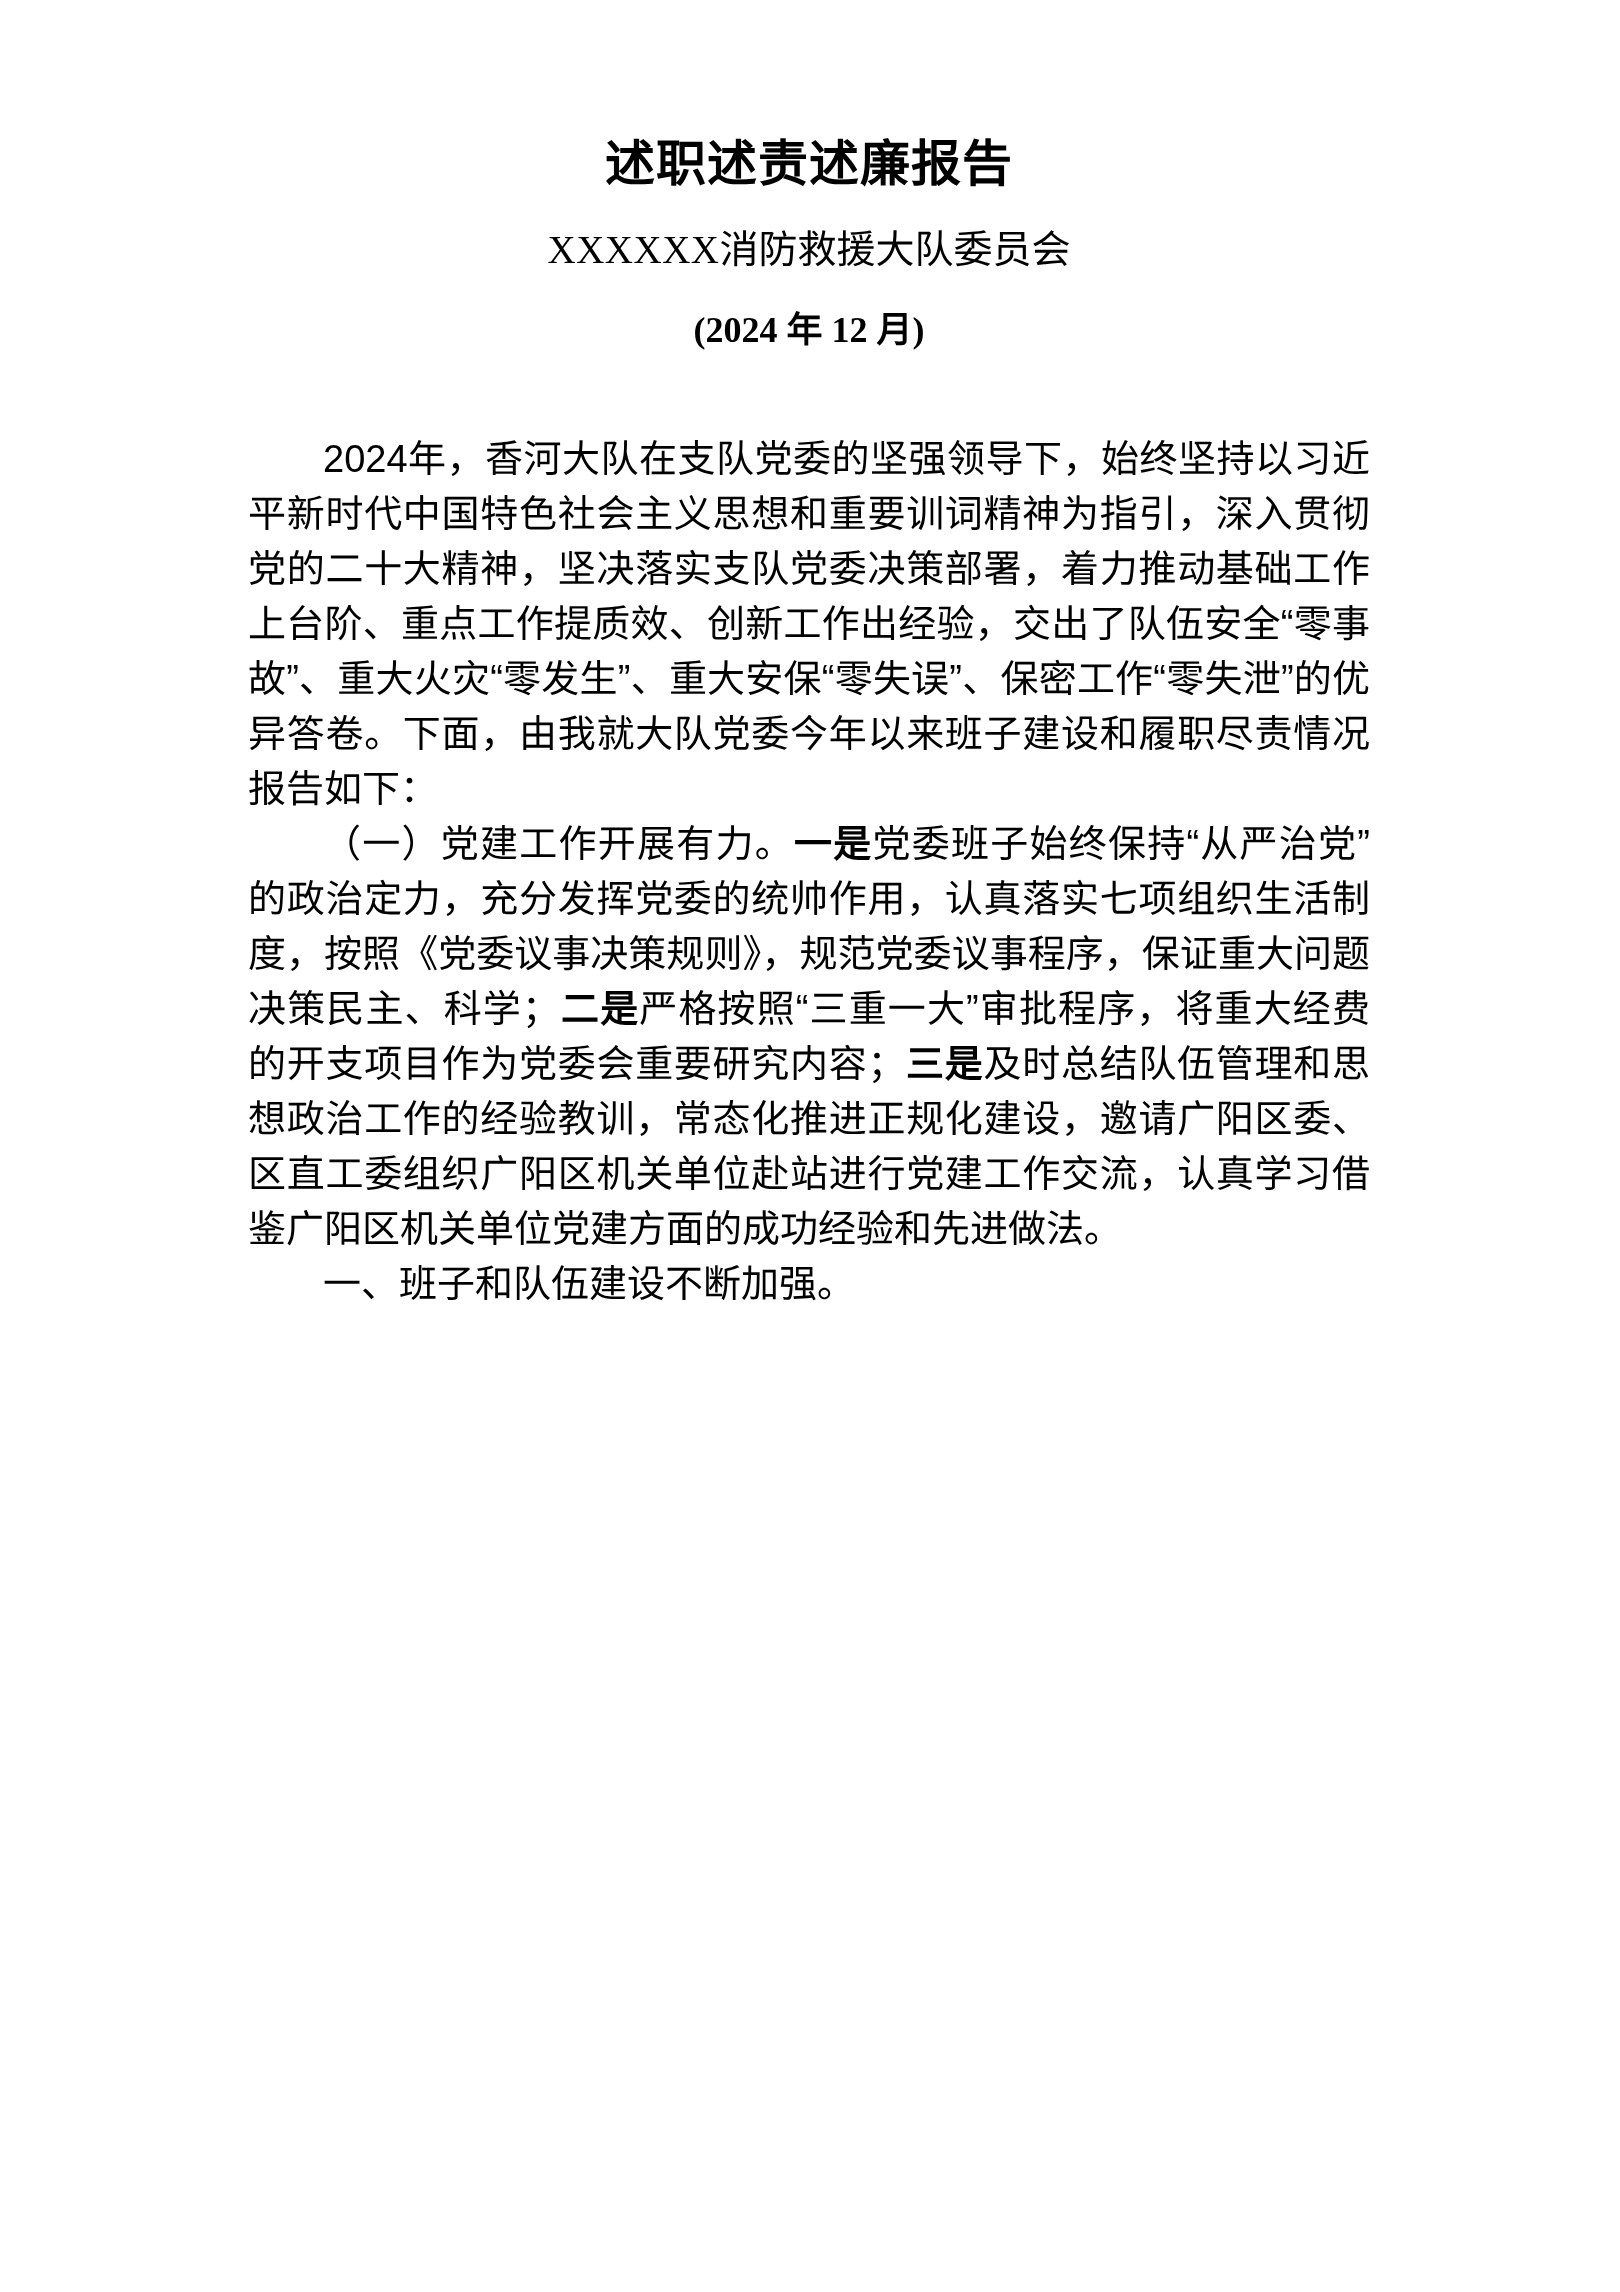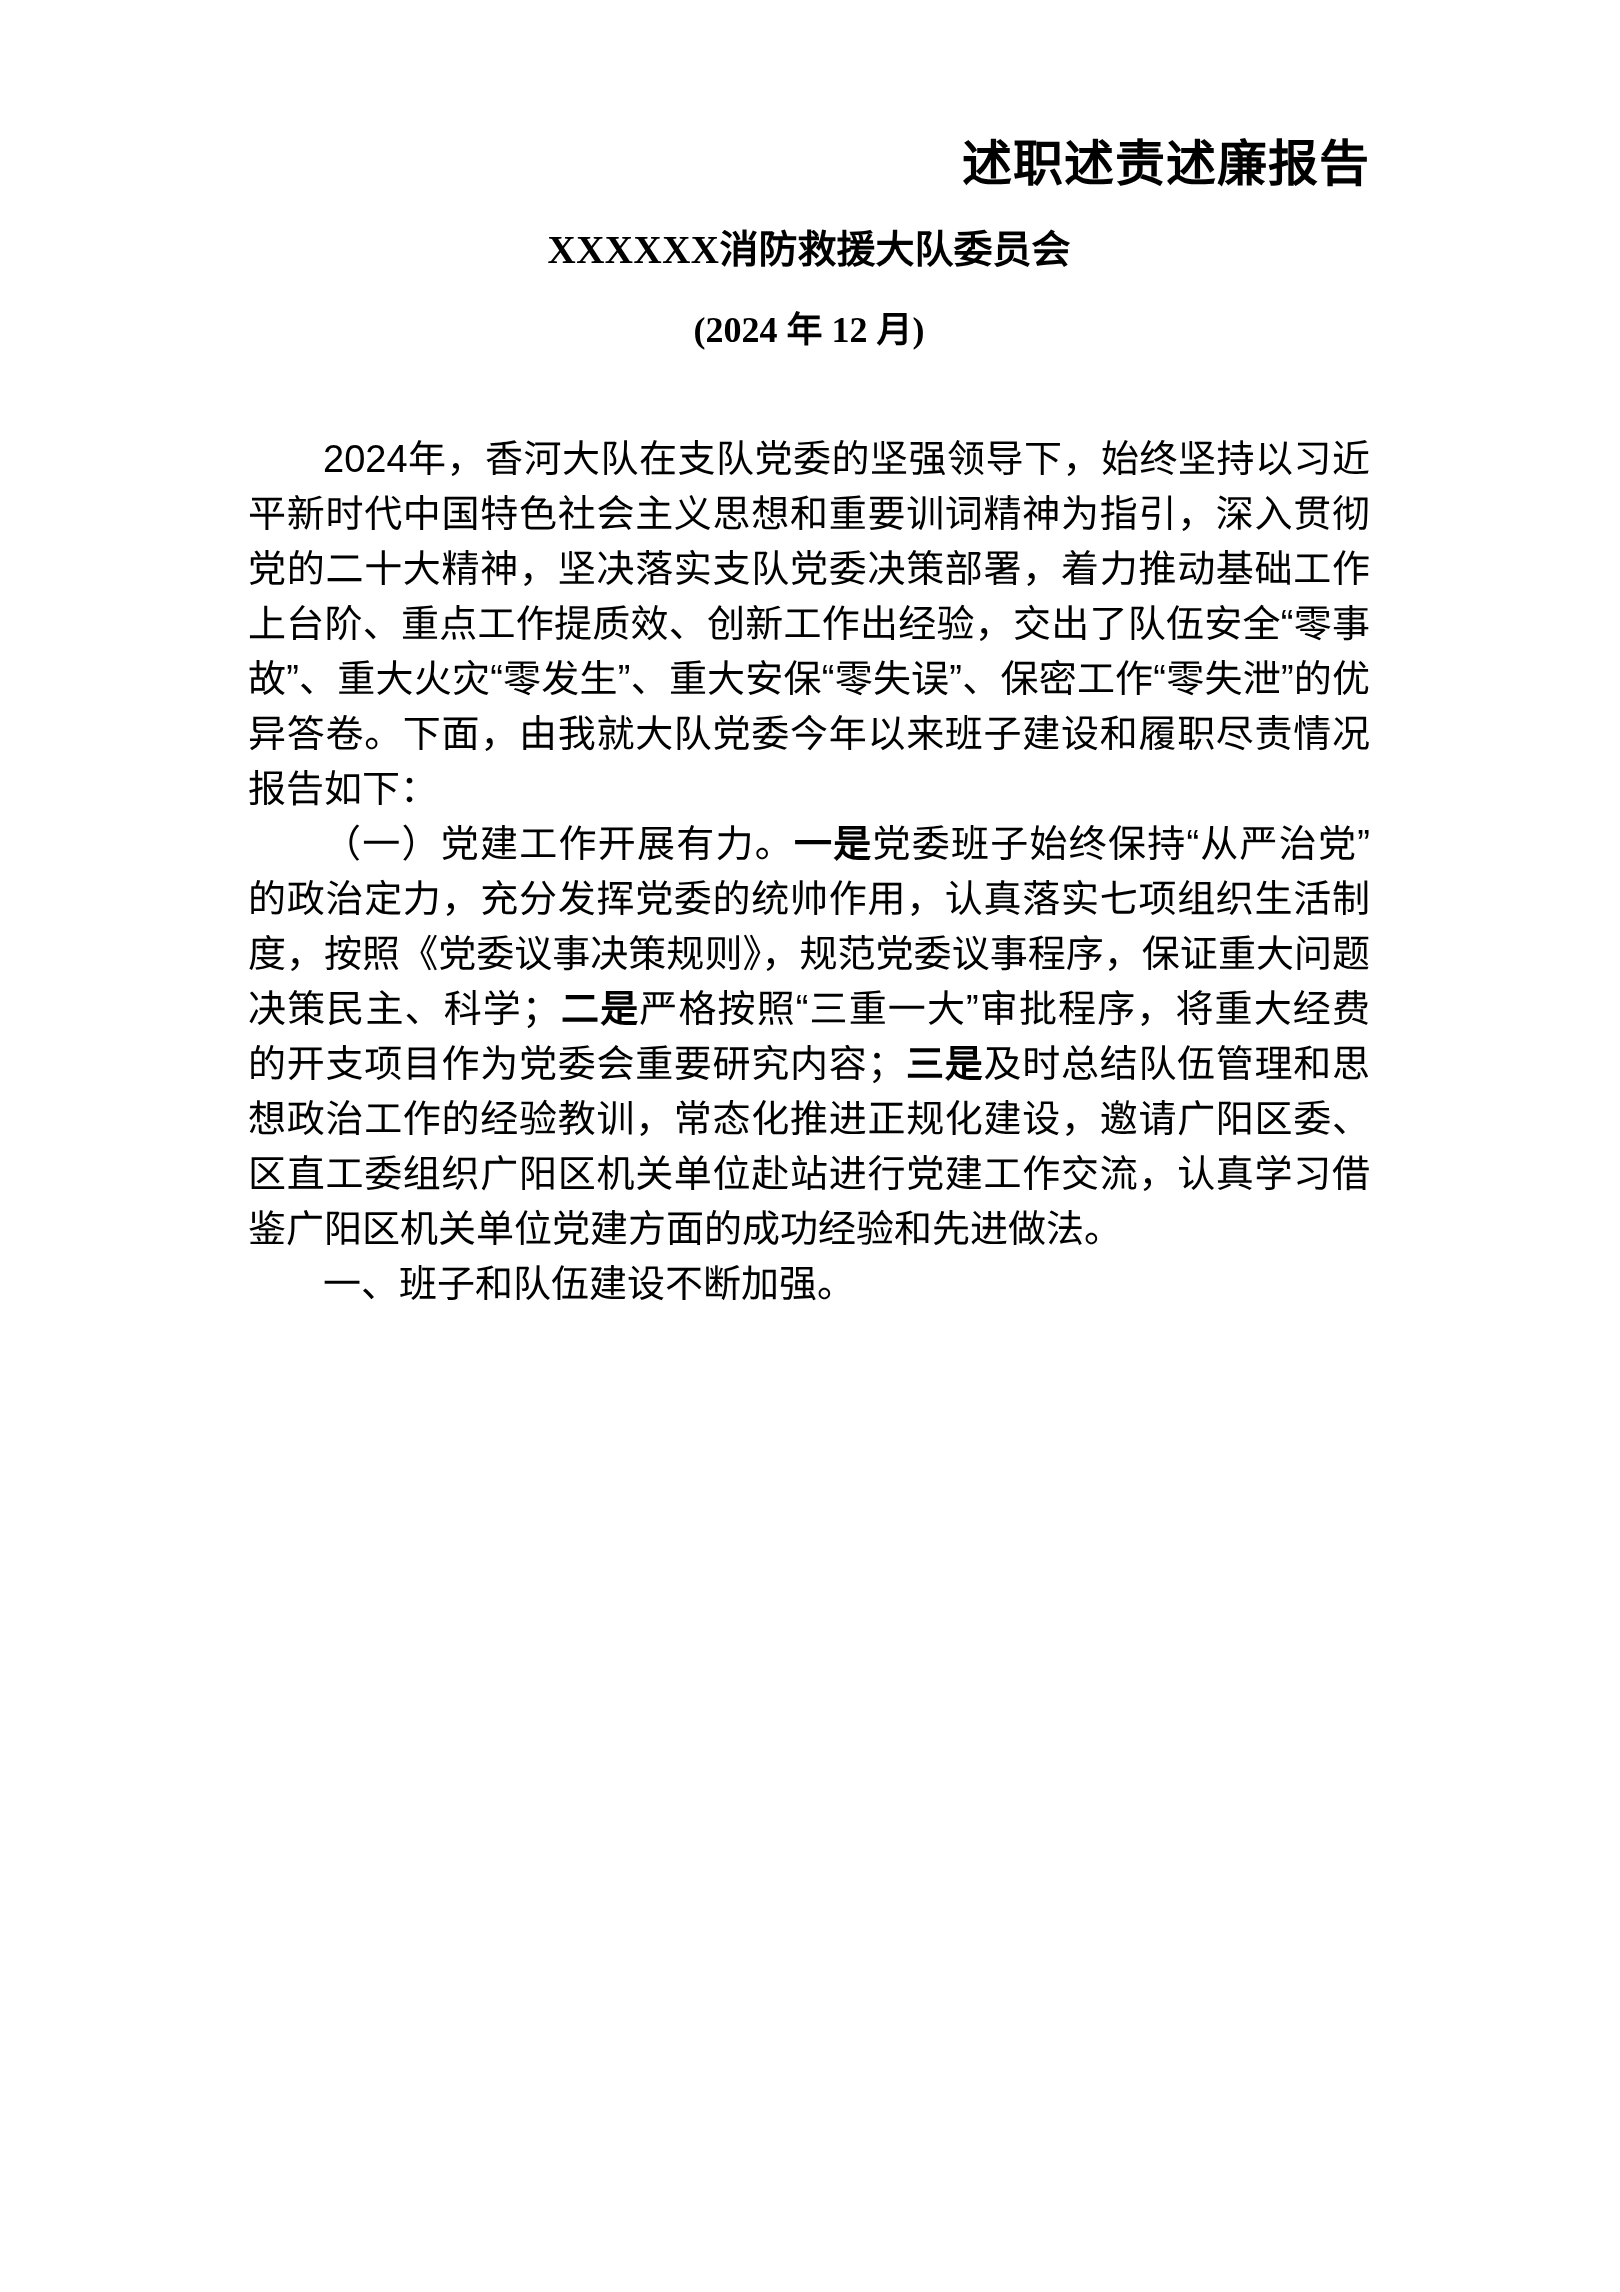--- a/index.html
+++ b/index.html
@@ -27,28 +27,28 @@
     top: 0;
     width: 1122px;
   }
 
   
   .doc-title {
     font-family: "Liberation Sans", "DejaVu Sans", sans-serif;
     font-weight: 700;
     font-size: 50px;
     line-height: 1;
-    text-align: right;
+    text-align: center;
     letter-spacing: 1px;
     margin: 0;
     padding-top: 139px;
   }
   .doc-subtitle {
     font-family: "Liberation Serif", "DejaVu Serif", serif;
-    font-weight: 700;
+    font-weight: 400;
     font-size: 39px;
     line-height: 1;
     text-align: center;
     margin: 0;
     padding-top: 41px;
   }
   .doc-subtitle .latin {
     font-family: "Liberation Serif", "DejaVu Serif", serif;
     letter-spacing: 0.5px;
   }

